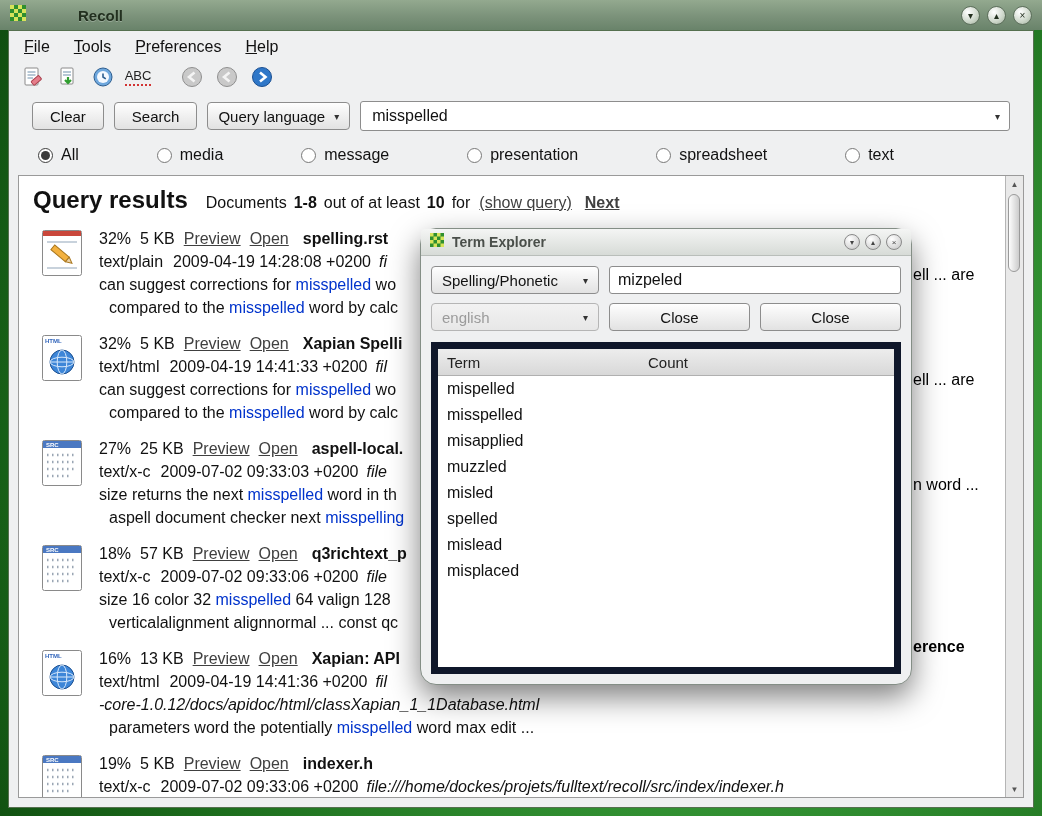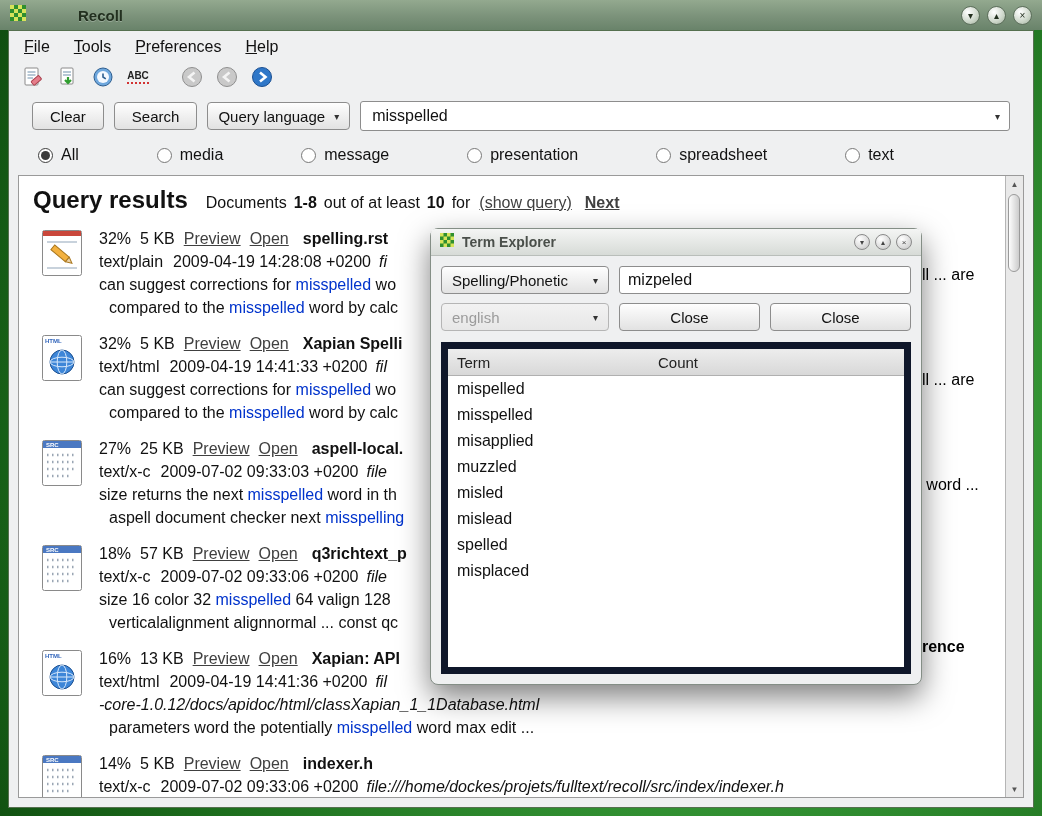--- a/index.html
+++ b/index.html
@@ -16,21 +16,21 @@
     display:flex;align-items:center;justify-content:center;font-size:10px;color:#23301f;cursor:default;}
   .win-body{position:absolute;left:8px;right:8px;top:30px;bottom:8px;background:#eff0f1;
     display:flex;flex-direction:column;box-shadow:0 0 0 1px #55704f inset;}
   
   .menubar{display:flex;gap:24px;padding:8px 16px 2px;font-size:16px;}
   .menu-item{display:inline-block;cursor:default;}
   .menu-item::first-letter{text-decoration:underline;}
   .toolbar{display:flex;align-items:center;gap:5px;padding:5px 10px 3px;}
   .tbi{width:30px;height:28px;display:flex;align-items:center;justify-content:center;}
   .tb-gap{width:14px;}
-  .abc{font-family:"Liberation Sans",sans-serif;font-weight:bold;font-size:10px;color:#222;
+  .abc{font-family:"Liberation Sans",sans-serif;font-weight:normal;font-size:13px;color:#222;
     border-bottom:2px dotted #d23333;padding-bottom:1px;letter-spacing:0;}
   
   .search-row{display:flex;align-items:center;gap:10px;padding:7px 24px;}
   .btn{height:28px;padding:0 17px;font-size:15px;color:#111;font-family:inherit;
     background:linear-gradient(#fefefe,#e2e2e2);border:1px solid #8d8d8d;border-radius:4px;cursor:default;}
   .select{height:28px;box-sizing:border-box;display:flex;align-items:center;gap:9px;padding:0 10px;
     background:linear-gradient(#fefefe,#e2e2e2);border:1px solid #8d8d8d;border-radius:4px;font-size:15px;cursor:default;}
   .select .arrow,.combo .arrow{font-size:10px;color:#333;}
   .combo{flex:1;height:28px;background:#fff;border:1px solid #8d8d8d;border-radius:3px;
     display:flex;align-items:center;padding:0 9px;}
@@ -64,21 +64,21 @@
   .fragb{font-weight:bold;}
   
   .scrollbar{position:absolute;top:0;right:0;bottom:0;width:17px;background:#e9e9e9;
     border-left:1px solid #b5b5b5;display:flex;flex-direction:column;align-items:center;}
   .sb-btn{height:16px;width:17px;font-size:8px;display:flex;align-items:center;justify-content:center;color:#555;}
   .sb-track{flex:1;width:17px;position:relative;}
   .sb-thumb{position:absolute;top:2px;left:2px;width:12px;height:78px;border-radius:6px;
     background:linear-gradient(90deg,#fdfdfd,#cccccc);border:1px solid #9a9a9a;box-sizing:border-box;}
   
   .dialog{position:absolute;left:420px;top:228px;width:490px;background:#eff0f1;border:1px solid #848e86;
-    border-radius:8px;box-shadow:0 12px 30px rgba(0,0,0,.5);z-index:20;margin-left:10px;}
+    border-radius:16px;box-shadow:0 12px 30px rgba(0,0,0,.5);z-index:20;}
   .dlg-titlebar{height:26px;display:flex;align-items:center;gap:8px;padding:0 9px;
     background:linear-gradient(#f4f5f4,#d7dbd7);border-bottom:1px solid #b9beba;border-radius:4px 4px 0 0;}
   .dlg-title{font-weight:bold;color:#4a4f4a;font-size:14px;}
   .dlg-controls{margin-left:auto;display:flex;gap:5px;}
   .dc{width:16px;height:16px;border-radius:50%;border:1px solid #8a8a8a;box-sizing:border-box;
     background:radial-gradient(circle at 35% 30%,#fff,#d9d9d9 65%,#bcbcbc);
     display:flex;align-items:center;justify-content:center;font-size:8px;color:#444;cursor:default;}
   .dlg-body{padding:10px;display:flex;flex-direction:column;height:428px;box-sizing:border-box;}
   .drow{display:flex;gap:10px;margin-bottom:9px;}
   .w165{width:168px;justify-content:space-between;}
@@ -359,21 +359,21 @@
               <rect x="2" y="2" width="38" height="7" fill="#4a78c2"></rect>
               <text x="5" y="7.8" font-size="6" fill="#fff" font-weight="bold" font-family="Liberation Sans">SRC</text>
               <line x1="6" y1="16" x2="36" y2="16" stroke="#9aa6b4" stroke-width="2.4" stroke-dasharray="1.5 3.5"></line>
               <line x1="6" y1="23" x2="36" y2="23" stroke="#9aa6b4" stroke-width="2.4" stroke-dasharray="1.5 3.5"></line>
               <line x1="6" y1="30" x2="36" y2="30" stroke="#9aa6b4" stroke-width="2.4" stroke-dasharray="1.5 3.5"></line>
               <line x1="6" y1="37" x2="30" y2="37" stroke="#9aa6b4" stroke-width="2.4" stroke-dasharray="1.5 3.5"></line>
             </svg>
         </span>
         <div class="rtext">
           <div class="l1">
-            <span>14%</span><span>5 KB</span><span class="lnk">Preview</span><span class="lnk">Open</span><span class="rtitle">indexer.h</span>
+            <span>19%</span><span>5 KB</span><span class="lnk">Preview</span><span class="lnk">Open</span><span class="rtitle">indexer.h</span>
           </div>
           <div class="l2">
             <span class="mime">text/x-c</span><span class="date">2009-07-02 09:33:06 +0200</span><span class="url">file:///home/dockes/projets/fulltext/recoll/src/index/indexer.h</span>
           </div>
         </div>
       </div>
 
       <span class="frag" style="top:90px">ell ... are</span>
       <span class="frag" style="top:195px">ell ... are</span>
       <span class="frag" style="top:300px">n word ...</span>
@@ -441,25 +441,25 @@
         <div class="tt-row">
             <span class="col-term">misapplied</span>
           </div>
         <div class="tt-row">
             <span class="col-term">muzzled</span>
           </div>
         <div class="tt-row">
             <span class="col-term">misled</span>
           </div>
         <div class="tt-row">
+            <span class="col-term">spelled</span>
+          </div>
+        <div class="tt-row">
             <span class="col-term">mislead</span>
           </div>
         <div class="tt-row">
-            <span class="col-term">spelled</span>
-          </div>
-        <div class="tt-row">
             <span class="col-term">misplaced</span>
           </div>
       </div>
     </div>
   </div>
 
 </div>
 
 </body></html>

